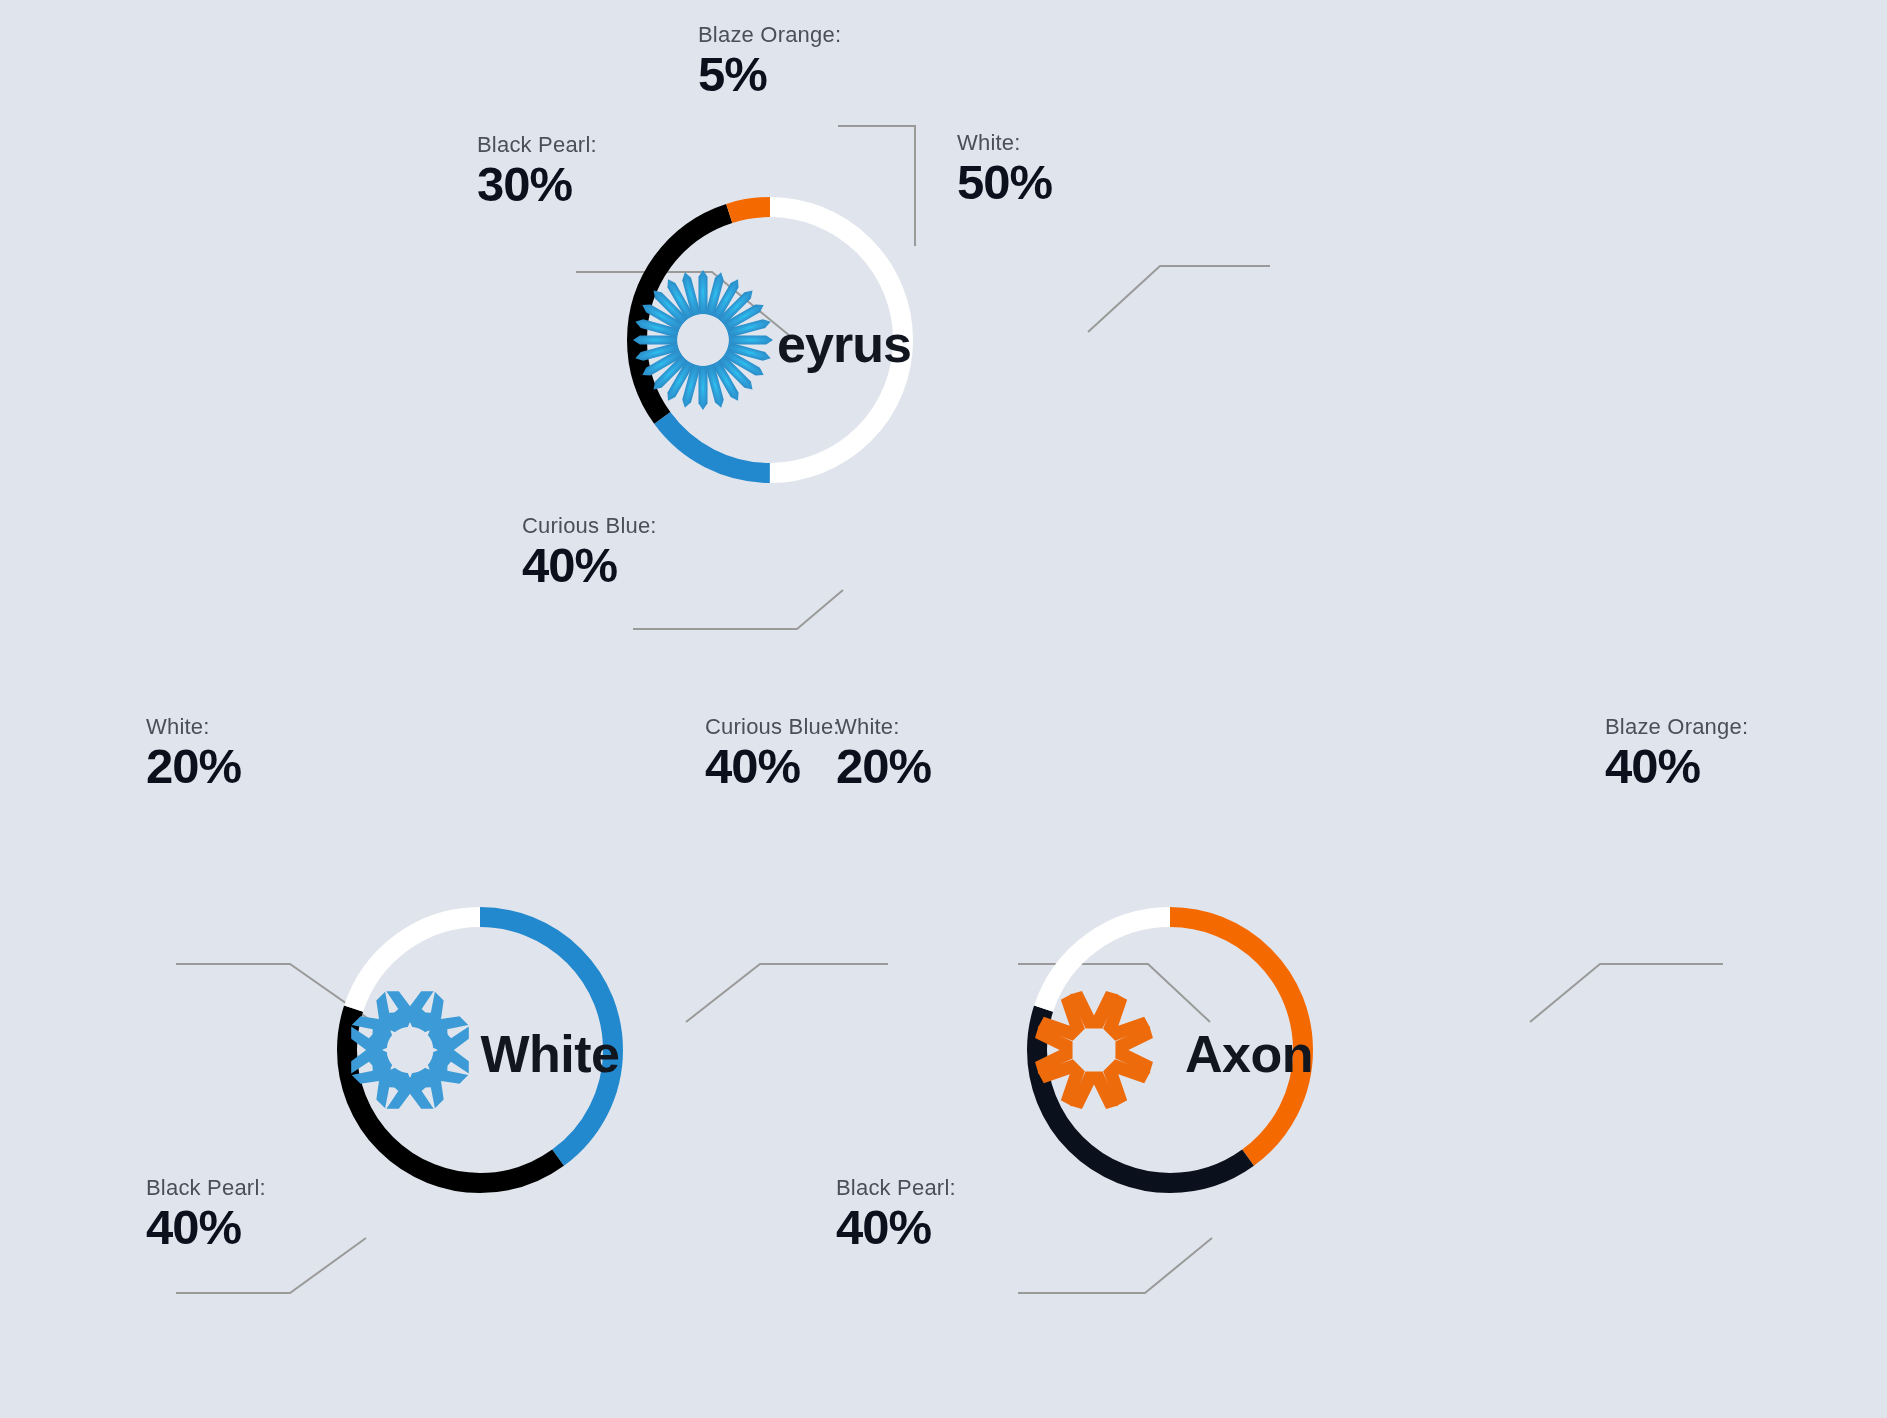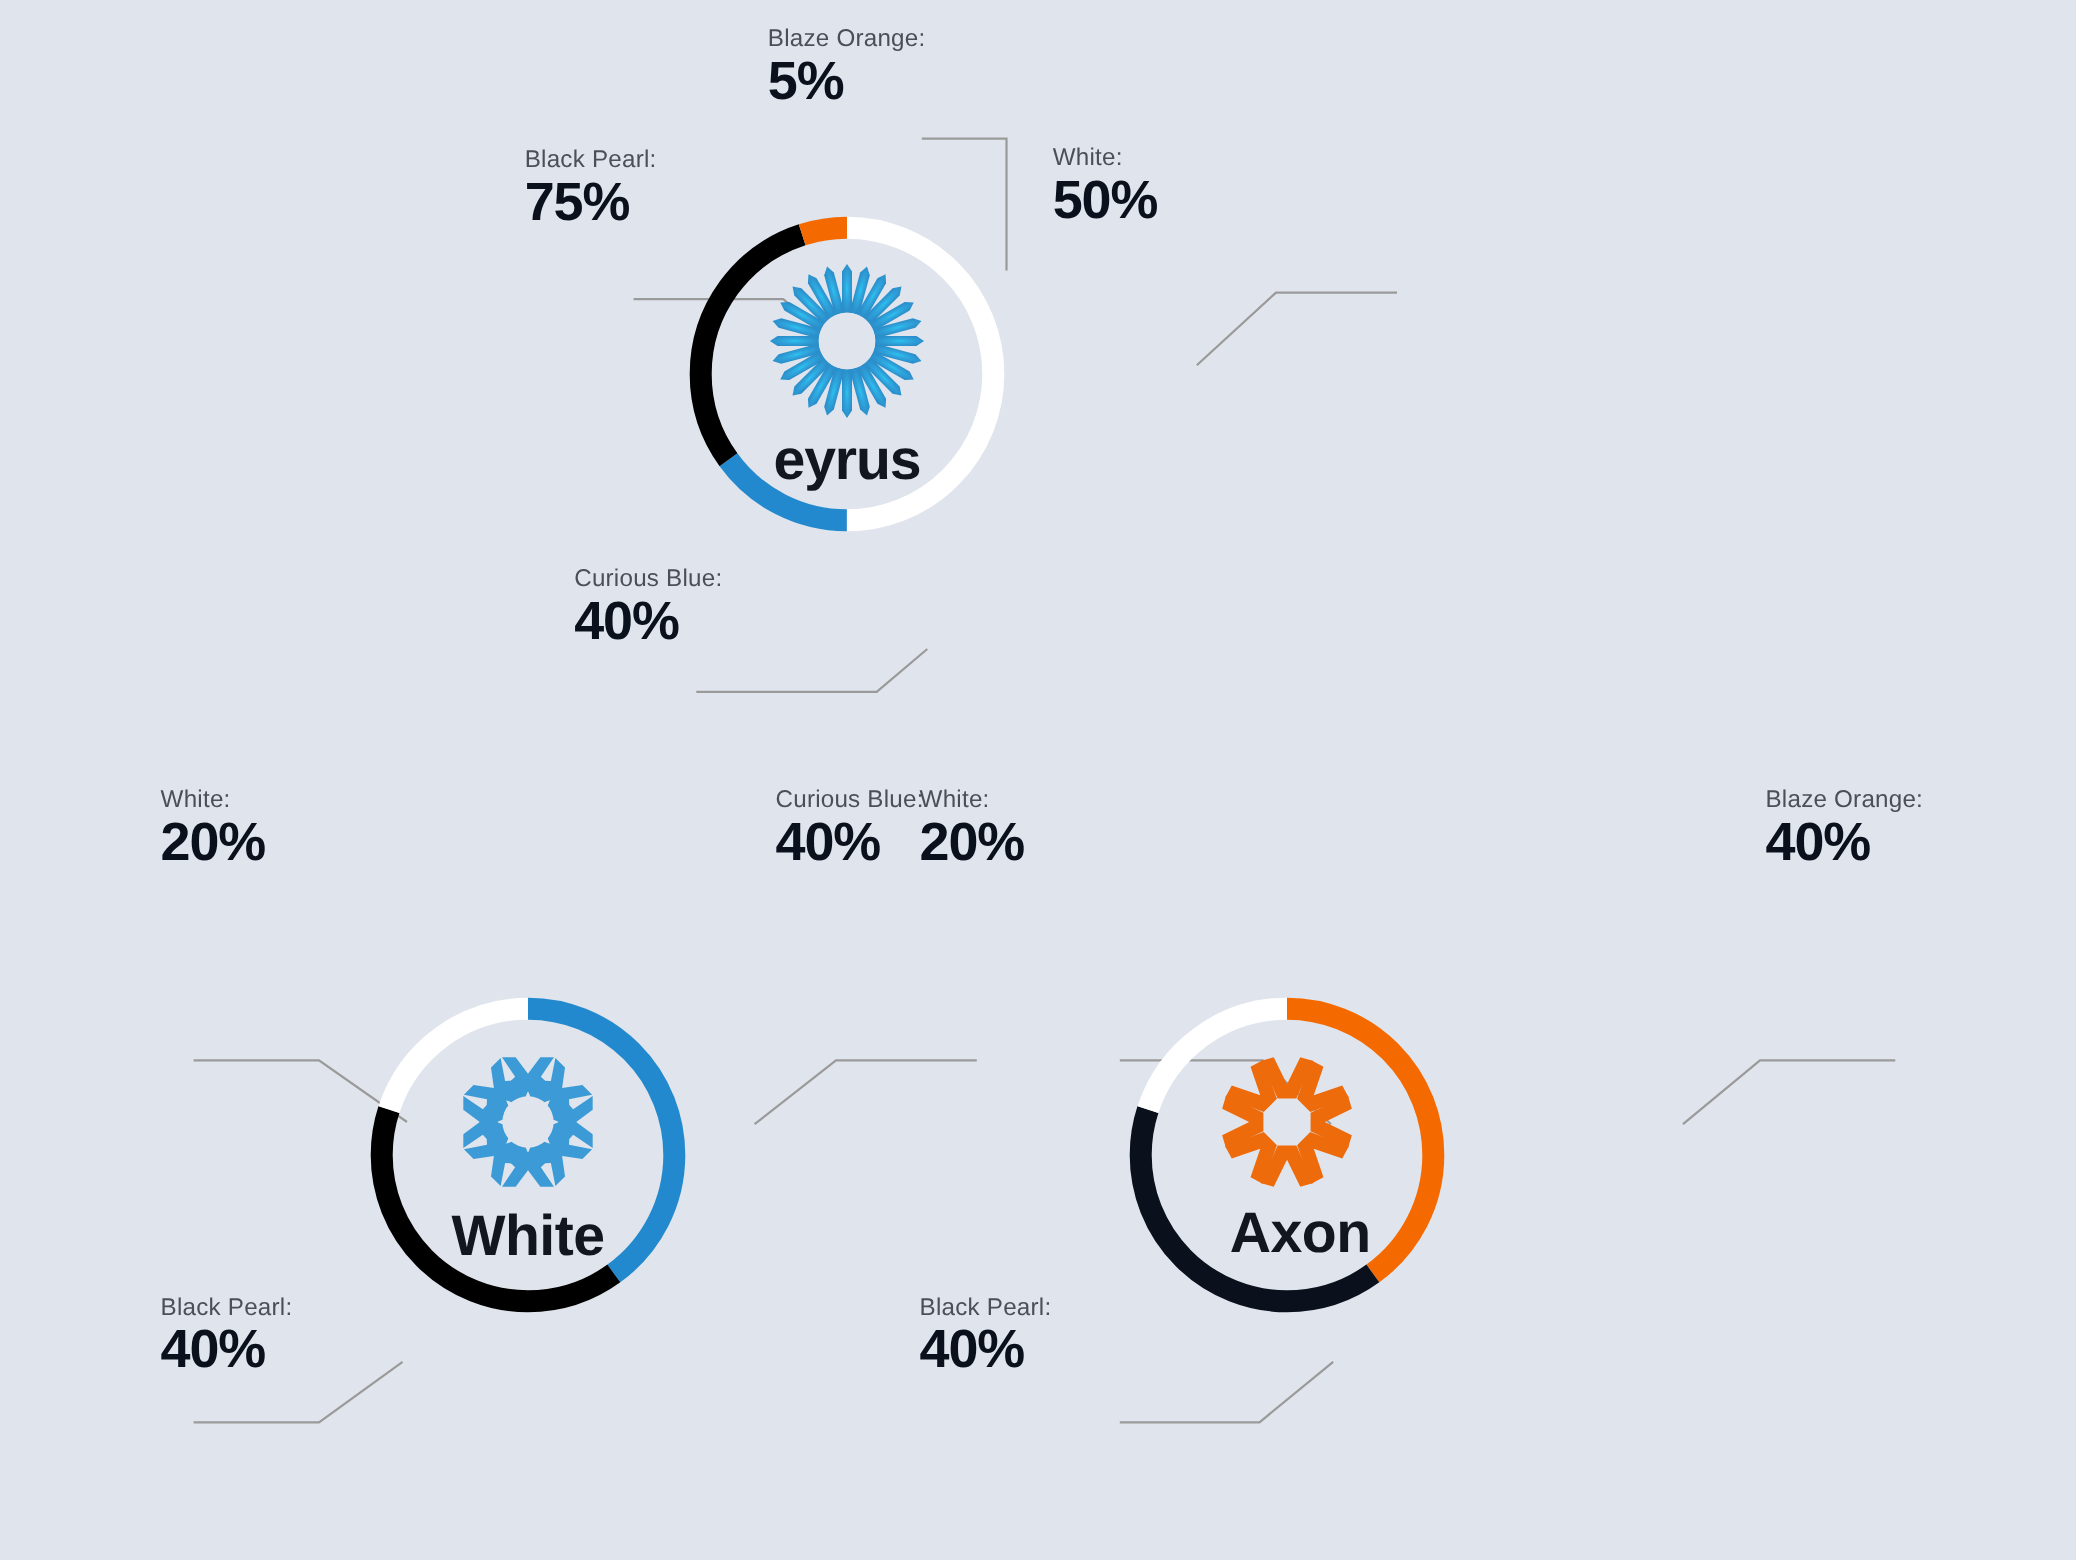--- a/index.html
+++ b/index.html
@@ -47,21 +47,21 @@
   }
 
   
   .brand {
     position: absolute;
     left: 0;
     right: 0;
     top: 0;
     bottom: 0;
     display: flex;
-    flex-direction: column;
+    flex-direction: row;
     align-items: center;
     justify-content: center;
     pointer-events: none;
   }
 
   .brand-mark { display: block; }
 
   .wordmark {
     font-family: "Liberation Sans", "DejaVu Sans", sans-serif;
     font-weight: bold;
@@ -249,21 +249,21 @@
       </div>
     </div>
 
     <div class="callout" style="left: 78px; top: -148px;">
       <span class="cl-name">Blaze Orange:</span>
       <span class="cl-value">5%</span>
     </div>
 
     <div class="callout" style="left: -143px; top: -38px;">
       <span class="cl-name">Black Pearl:</span>
-      <span class="cl-value">75%</span>
+      <span class="cl-value">30%</span>
     </div>
 
     <div class="callout" style="left: 337px; top: -40px;">
       <span class="cl-name">White:</span>
       <span class="cl-value">50%</span>
     </div>
 
     <div class="callout" style="left: -98px; top: 343px;">
       <span class="cl-name">Curious Blue:</span>
       <span class="cl-value">40%</span>

